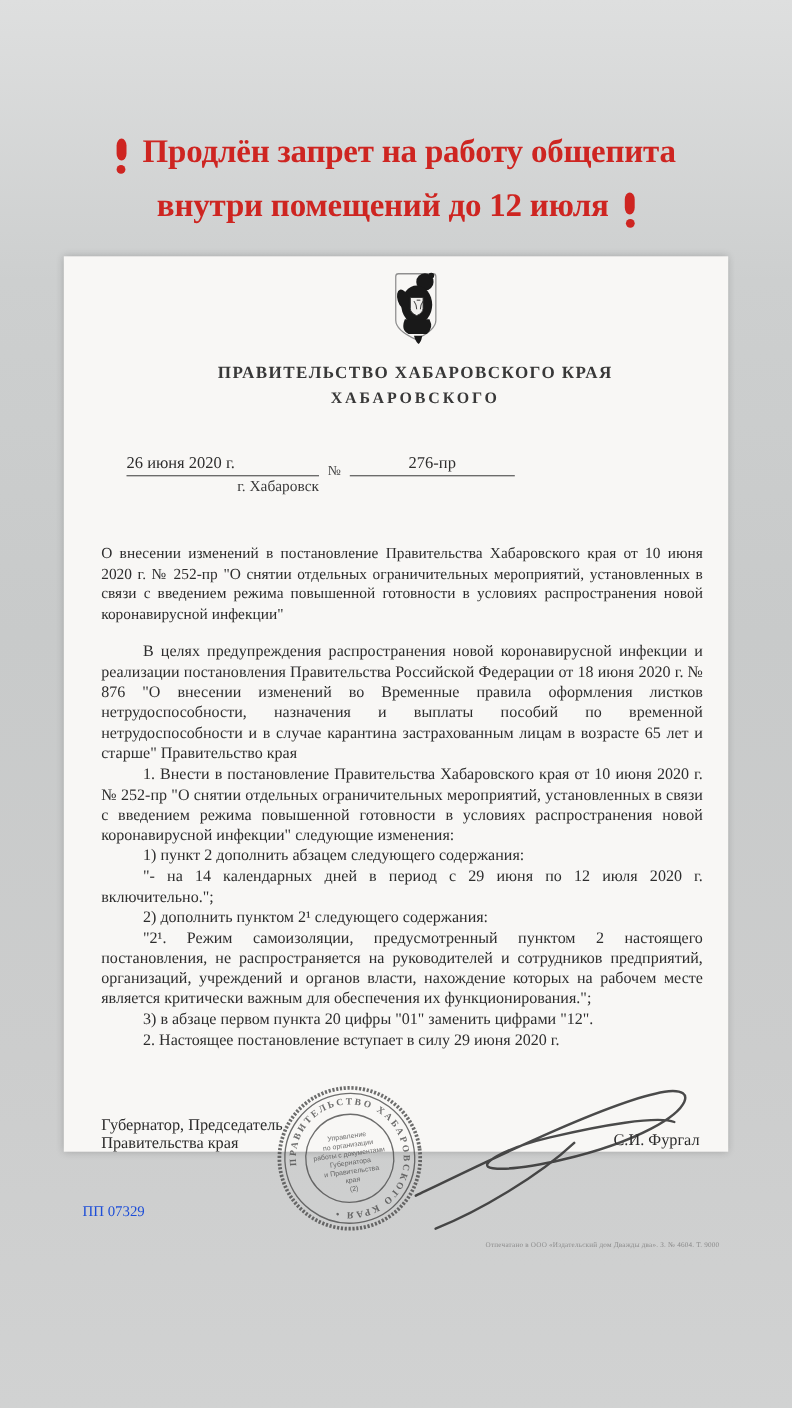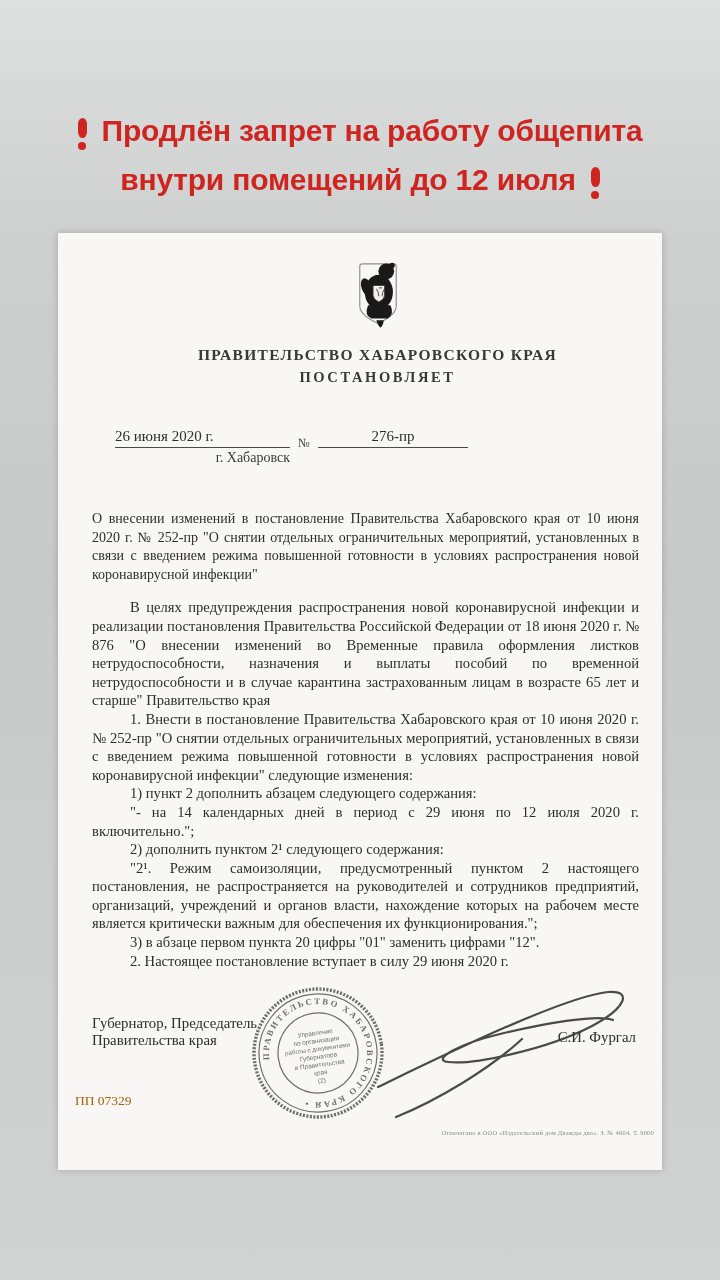--- a/index.html
+++ b/index.html
@@ -10,30 +10,30 @@
   }
   :root { --red:#ce2521; --ink:#2d2d2d; }
 
   
   .headline {
     position:absolute; top:106px; left:0; right:0;
     color:var(--red); font-family:"Liberation Sans", sans-serif;
     font-weight:800; font-size:30px; letter-spacing:-0.2px;
     text-align:center;
   }
-  .headline-row { display:flex; justify-content:center; align-items:center; gap:15px; height:49px; }
+  .headline-row { display:flex; justify-content:center; align-items:flex-end; gap:15px; height:49px;font-family:Liberation Serif, serif; }
   .excl { display:inline-flex; flex-direction:column; align-items:center; transform:translateY(3px); }
   .excl .bar { width:9px; height:20px; border-radius:5px/7px; background:var(--red); }
   .excl .dot { width:8px; height:8px; border-radius:50%; background:var(--red); margin-top:4px; }
 
   
   .paper {
-    position:absolute; left:58px; top:233px; width:604px; height:937px;
+    position:absolute; left:58px; top:233px; width:604px; height:814px;
     background:#f8f7f5; box-shadow:0 0 7px rgba(0,0,0,.20);
-    box-sizing:border-box; padding:23px 23px 0 34px;
+    box-sizing:border-box; padding:8px 23px 0 34px;
     color:var(--ink);
   }
   .doc-header { text-align:center; transform:translateX(12px); }
   .emblem { display:block; margin:4px auto 0; }
   .org { margin-top:12px; font-weight:bold; font-size:15.5px; letter-spacing:1.3px; color:#383838; }
   .doctype { margin-top:5px; font-weight:bold; font-size:14.5px; letter-spacing:2.6px; color:#383838; }
 
   .meta { margin:42px 0 0 23px; font-size:15px; }
   .meta-row { display:flex; align-items:flex-end; }
   .meta-date { width:175px; text-align:left; border-bottom:1.5px solid #4a4a4a; padding-bottom:2px; }
@@ -43,21 +43,21 @@
 
   .title { margin-top:44px; font-size:14px; line-height:18.6px; text-align:justify; }
   .para  { margin:0; font-size:14.6px; line-height:18.6px; text-align:justify; }
   .preamble { margin-top:12px; }
   .indent { text-indent:38px; }
 
   .sig-left { position:absolute; left:34px; top:782px; font-size:14.8px; line-height:17px; }
   .sig-name { position:absolute; right:26px; top:796px; font-size:14.8px; }
   .seal { position:absolute; left:190px; top:750px; opacity:.8; }
   .signature { position:absolute; left:292px; top:744px; opacity:.88; }
-  .blank-code { position:absolute; left:17px; top:860px; font-size:13.5px; color:#a16207; }
+  .blank-code { position:absolute; left:17px; top:860px; font-size:13.5px; color:#1d4ed8; }
   .printinfo { position:absolute; right:8px; top:896px; font-size:6.5px; color:#8b8b8b; letter-spacing:.2px; }
 </style>
 </head>
 <body>
 
 <div class="headline">
   <div class="headline-row">
     <span class="excl">
         <span class="bar"></span>
         <span class="dot"></span>
@@ -83,21 +83,21 @@
         <circle cx="52" cy="6" r="3.2"></circle>
         <ellipse cx="36" cy="38" rx="17" ry="21"></ellipse>
         <ellipse cx="21" cy="32" rx="6" ry="11" transform="rotate(-18 21 32)"></ellipse>
         <path d="M23 54 Q18 66 27 70 L47 70 Q55 64 50 54 Z"></path>
         <path d="M33 72 q2 7 5 9 q3 -2 4 -9 z"></path>
       </g>
       <path d="M29 30 h14 v12 q0 5 -7 8 q-7 -3 -7 -8 z" fill="#f1f0ee" stroke="#2a2a2a" stroke-width="1"></path>
       <path d="M33 34 q3 4 3 9 M43 34 q-3 4 -3 9 M36 33 h4" fill="none" stroke="#2a2a2a" stroke-width="1"></path>
     </svg>
     <div class="org">ПРАВИТЕЛЬСТВО ХАБАРОВСКОГО КРАЯ</div>
-    <div class="doctype">ПОСТАНОВЛЯЕТ</div>
+    <div class="doctype">ХАБАРОВСКОГО</div>
   </div>
 
   <div class="meta">
     <div class="meta-row">
       <span class="meta-date">26 июня 2020 г.</span>
       <span class="meta-no">№</span>
       <span class="meta-num">276-пр</span>
     </div>
     <div class="meta-city">г. Хабаровск</div>
   </div>

